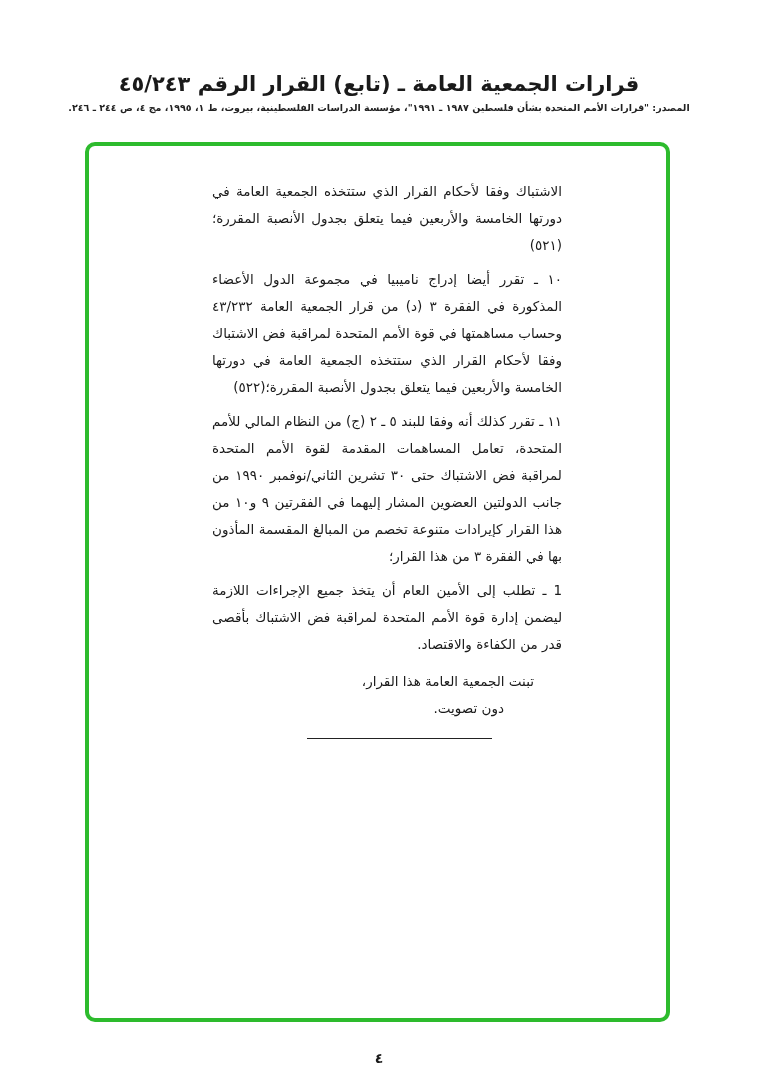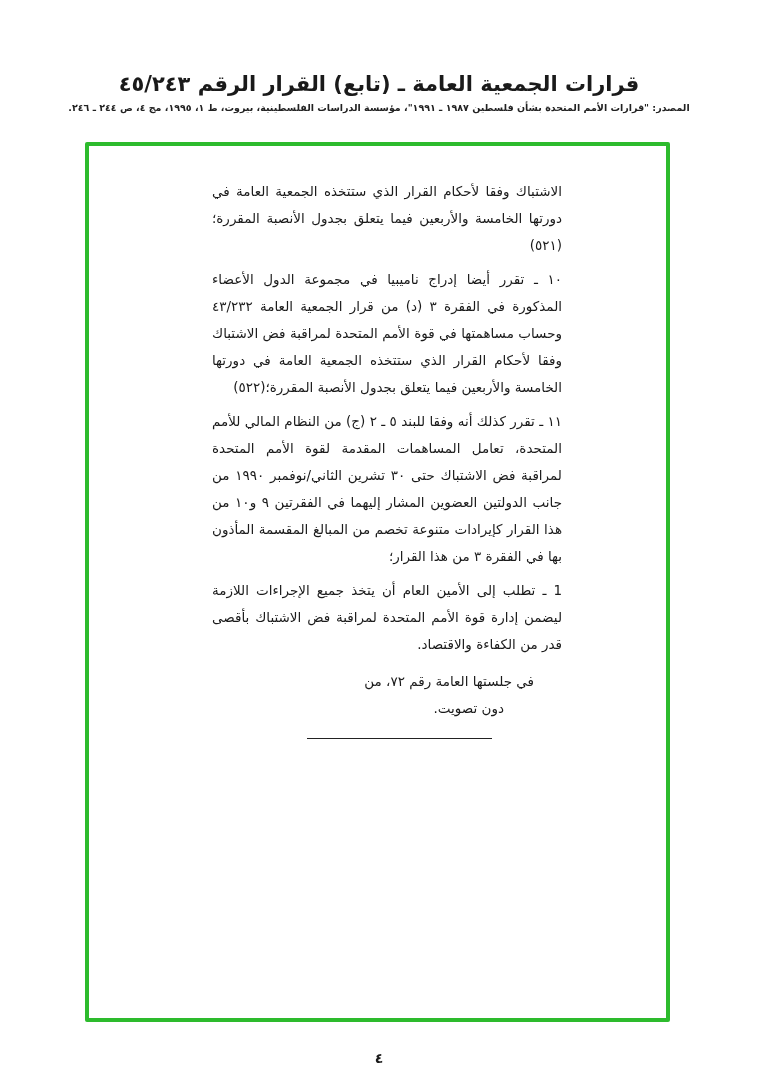--- a/index.html
+++ b/index.html
@@ -17,21 +17,21 @@
     font-weight:bold;font-size:21px;letter-spacing:.2px;
   }
   .doc-source{
     position:absolute;top:102px;left:0;width:100%;
     text-align:center;direction:rtl;
     font-weight:bold;font-size:9.5px;color:#222;
   }
   .green-box{
     position:absolute;left:85px;top:142px;
     width:585px;height:880px;
-    border:4px solid #2dbb2d;border-radius:2px;
+    border:4px solid #2dbb2d;border-radius:10px;
     box-sizing:border-box;background:#ffffff;
   }
   .text-col{
     position:absolute;top:32px;right:104px;width:350px;
     direction:rtl;text-align:justify;
     font-size:13.5px;line-height:27px;
   }
   .para{margin:0 0 7px 0;}
   .closing{margin-top:10px;text-align:right;}
   .closing-line{padding-right:28px;}
@@ -63,21 +63,21 @@
 
 <div class="green-box">
 
   <div class="text-col">
     <p class="para">الاشتباك وفقا لأحكام القرار الذي ستتخذه الجمعية العامة في دورتها الخامسة والأربعين فيما يتعلق بجدول الأنصبة المقررة؛(٥٢١)</p>
     <p class="para">١٠ ـ تقرر أيضا إدراج ناميبيا في مجموعة الدول الأعضاء المذكورة في الفقرة ٣ (د) من قرار الجمعية العامة ٤٣/٢٣٢ وحساب مساهمتها في قوة الأمم المتحدة لمراقبة فض الاشتباك وفقا لأحكام القرار الذي ستتخذه الجمعية العامة في دورتها الخامسة والأربعين فيما يتعلق بجدول الأنصبة المقررة؛(٥٢٢)</p>
     <p class="para">١١ ـ تقرر كذلك أنه وفقا للبند ٥ ـ ٢ (ج) من النظام المالي للأمم المتحدة، تعامل المساهمات المقدمة لقوة الأمم المتحدة لمراقبة فض الاشتباك حتى ٣٠ تشرين الثاني/نوفمبر ١٩٩٠ من جانب الدولتين العضوين المشار إليهما في الفقرتين ٩ و١٠ من هذا القرار كإيرادات متنوعة تخصم من المبالغ المقسمة المأذون بها في الفقرة ٣ من هذا القرار؛</p>
     <p class="para">1 ـ تطلب إلى الأمين العام أن يتخذ جميع الإجراءات اللازمة ليضمن إدارة قوة الأمم المتحدة لمراقبة فض الاشتباك بأقصى قدر من الكفاءة والاقتصاد.</p>
 
     <div class="closing">
-      <div class="closing-line">في جلستها العامة رقم ٧٢، من</div>
+      <div class="closing-line">تبنت الجمعية العامة هذا القرار،</div>
       <div class="closing-line l3">دون تصويت.</div>
     </div>
 
     <hr class="mid-rule">
   </div>
 
 
 </div>
 
 <div class="page-number">٤</div>

